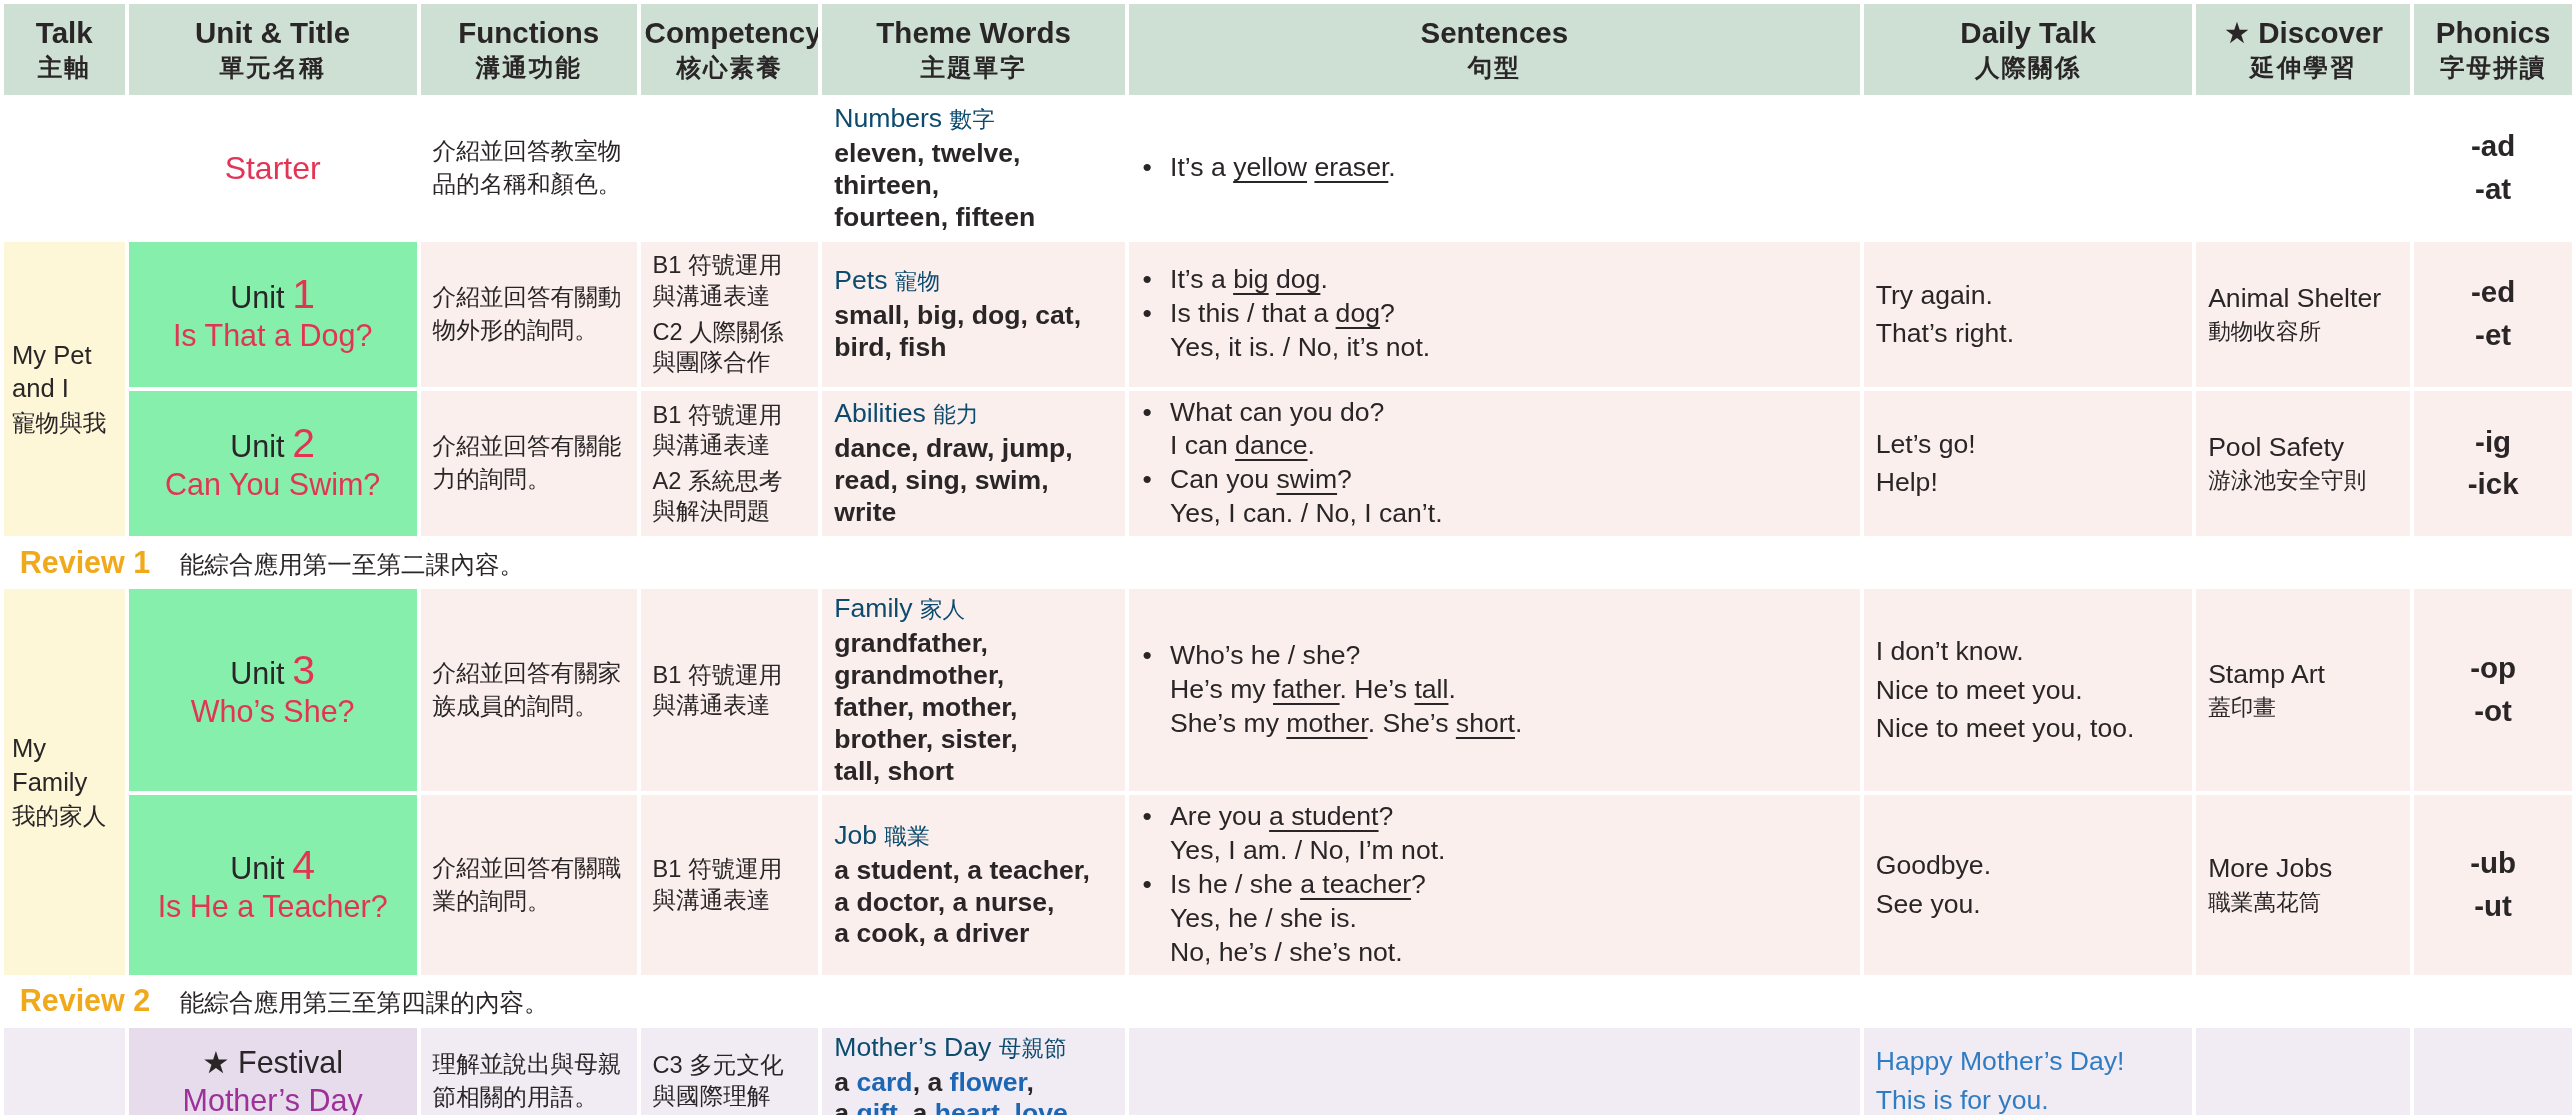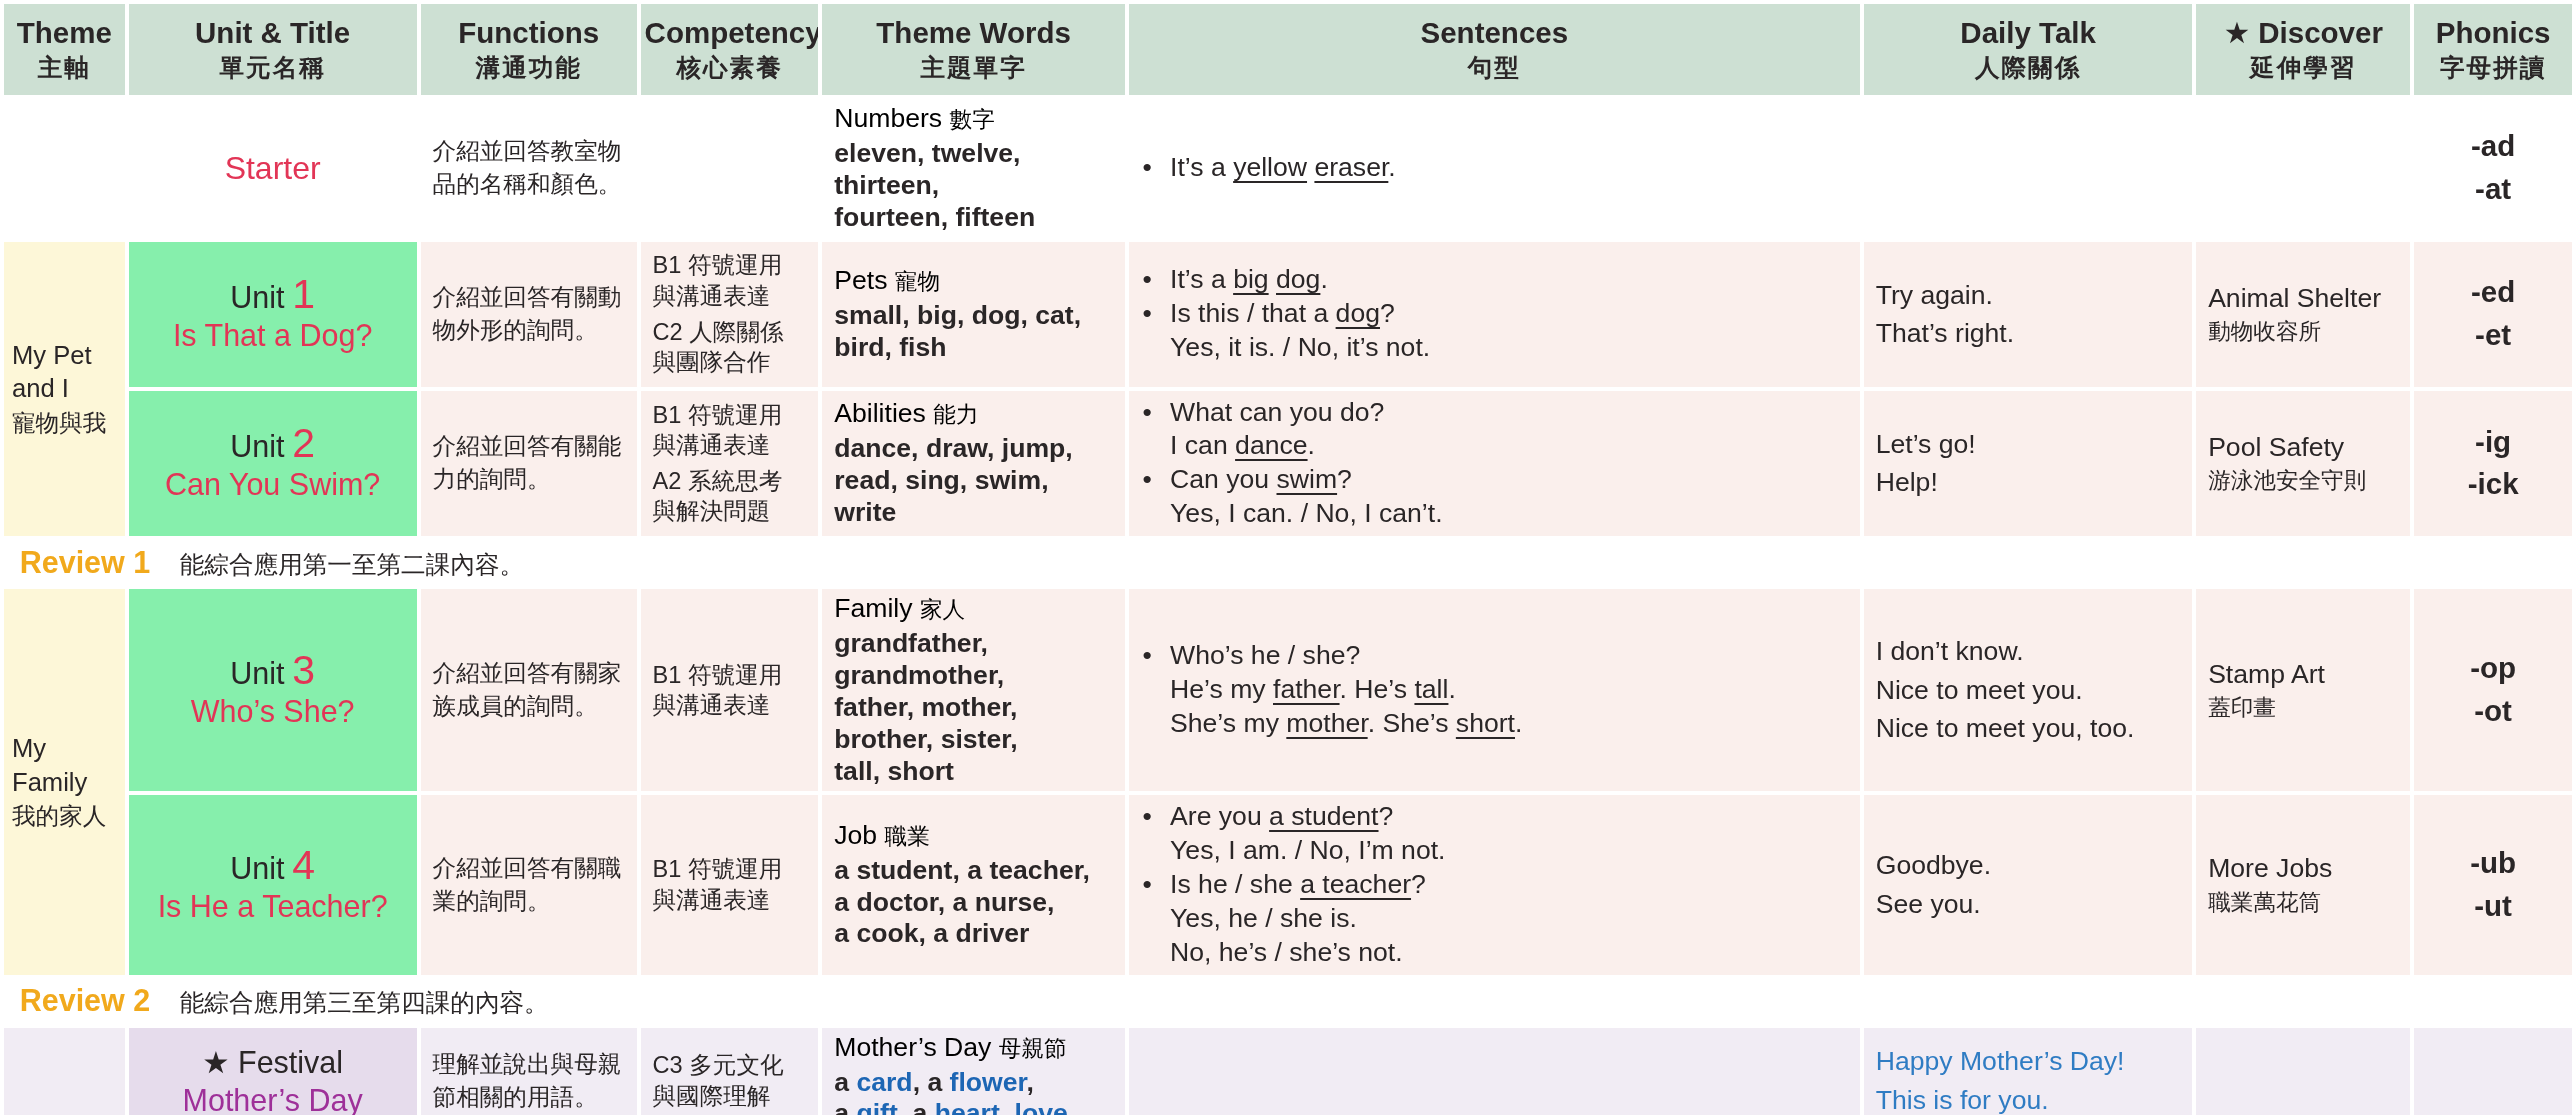--- a/index.html
+++ b/index.html
@@ -22,21 +22,21 @@
   .u{text-decoration:underline;text-underline-offset:4.9px;text-decoration-thickness:2px;}
   .theme-cell{font-size:25.6px;line-height:1.3;padding-left:8px;}
   .theme-cell .zh-line{font-size:23.6px;margin-top:2px;}
   .unit-cell{text-align:center;font-weight:normal;font-size:30.5px;line-height:1.25;}
   .unit-num{font-size:41px;margin-left:7.9px;line-height:1;}
   .starter-line{font-size:32px;}
   .fn{font-size:23.6px;line-height:1.4;text-align:left;}
   .comp{font-size:23.6px;line-height:1.3;text-align:left;padding-right:3.9px;}
   .comp-item{margin:4.9px 0;}
   .tw{text-align:left;}
-  .tw-cat{font-size:26.6px;color:#000000;margin-bottom:3px;}
+  .tw-cat{font-size:26.6px;color:#0c4a6e;margin-bottom:3px;}
   .tw-cat-zh{font-size:22.6px;}
   .tw-words{font-size:26.6px;font-weight:bold;line-height:1.2;}
   .sent{font-size:26.6px;line-height:1.2;text-align:left;}
   .s-line{position:relative;padding-left:29.5px;margin:2px 0;}
   .bullet-dot{position:absolute;left:2px;top:0;}
   .talk{font-size:26.6px;line-height:1.45;text-align:left;}
   .c-talkblue{color:#2f7cc3;}
   .disc{text-align:left;}
   .disc-en{font-size:26.6px;line-height:1.3;}
   .disc-zh{font-size:22.6px;line-height:1.35;margin-top:2px;}
@@ -56,21 +56,21 @@
     <col style="width:177px">
       <col style="width:301px">
       <col style="width:728px">
     <col style="width:327px">
       <col style="width:213px">
       <col style="width:157px">
   </colgroup>
   <thead>
     <tr style="height:91px">
       <th>
-        <div class="th-en">Theme</div>
+        <div class="th-en">Talk</div>
         <div class="th-zh">主軸</div>
       </th>
       <th>
         <div class="th-en">Unit &amp; Title</div>
         <div class="th-zh">單元名稱</div>
       </th>
       <th>
         <div class="th-en">Functions</div>
         <div class="th-zh">溝通功能</div>
       </th>

